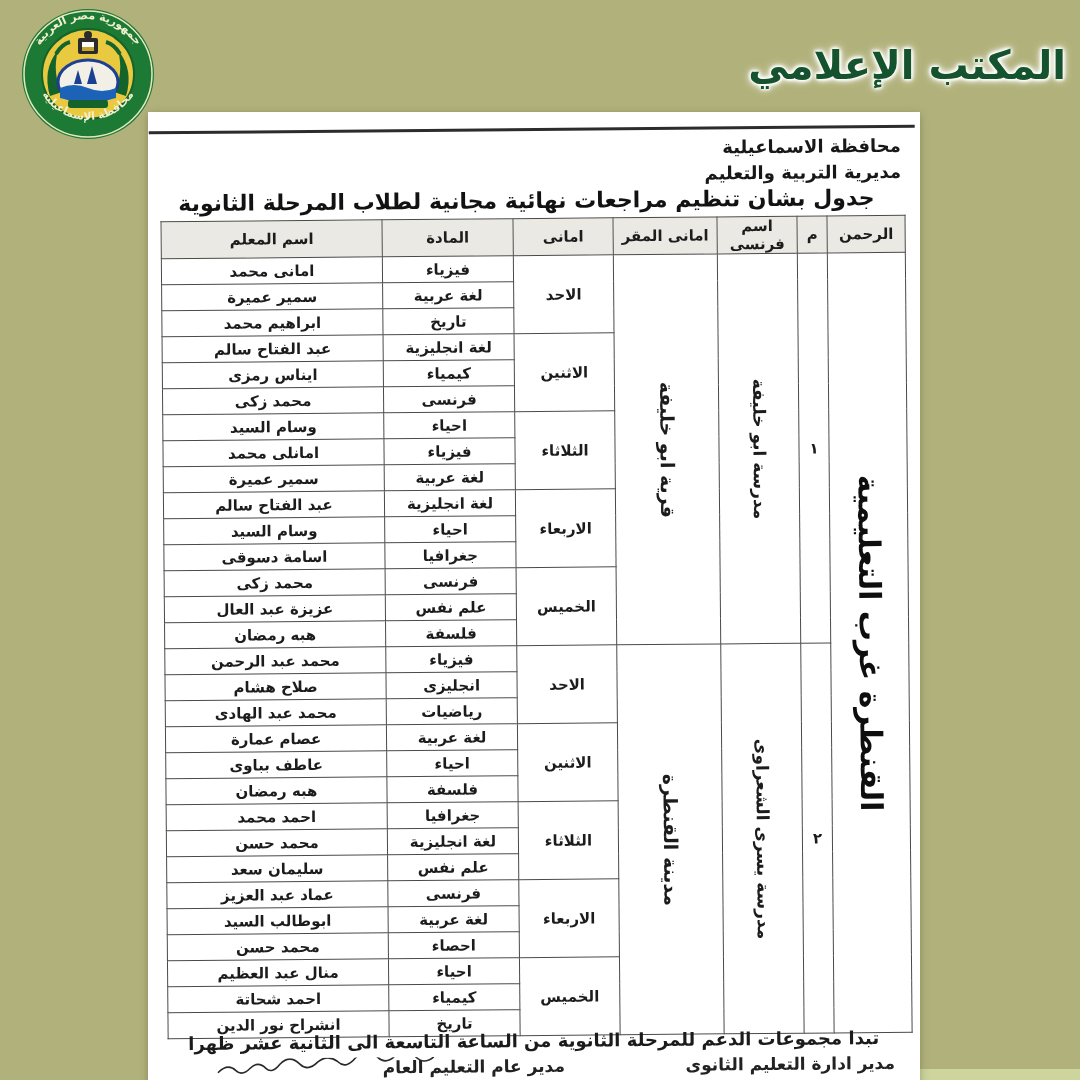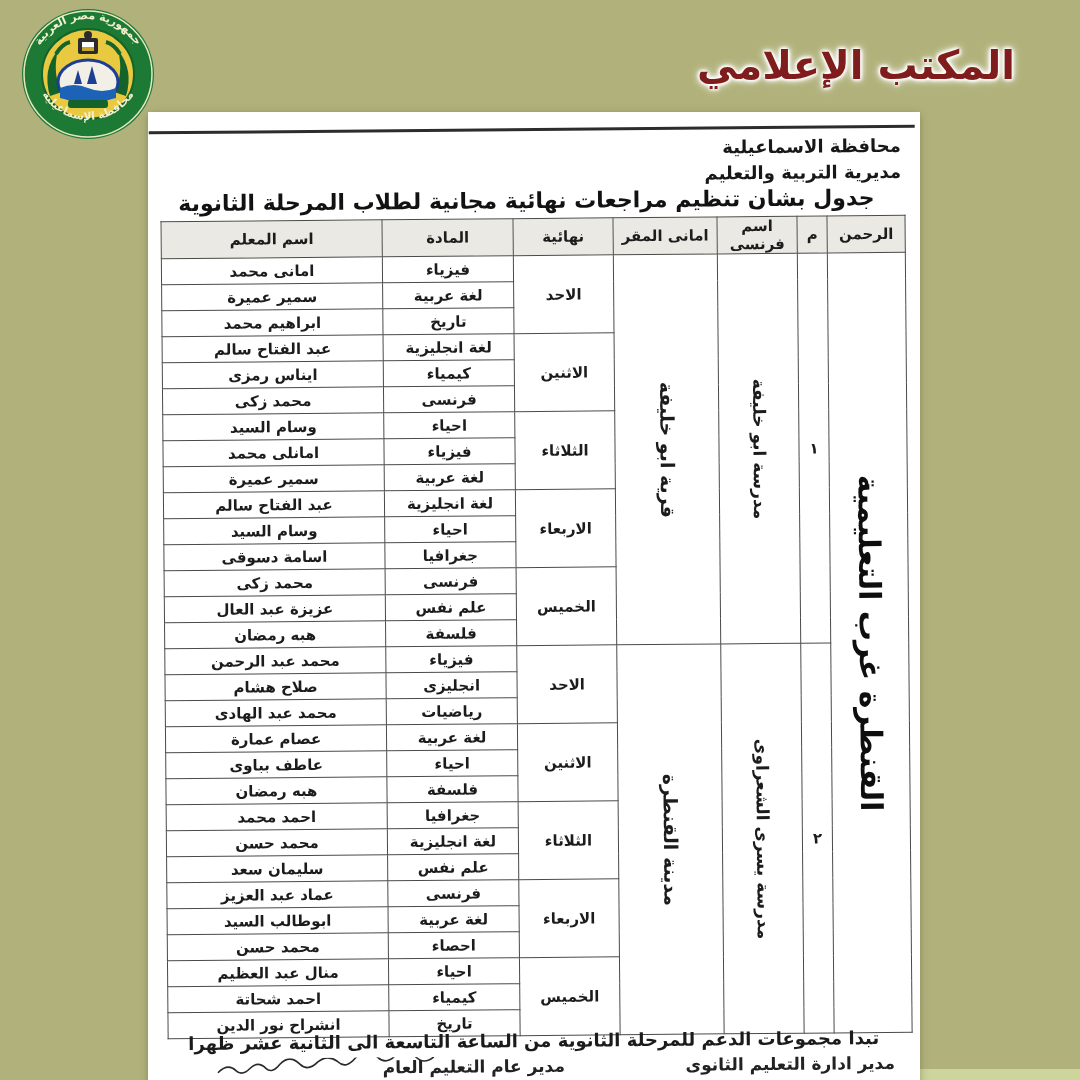--- a/index.html
+++ b/index.html
@@ -4,22 +4,22 @@
 <style>
   html,body{margin:0;padding:0;}
   body{
     width:1080px;height:1080px;position:relative;overflow:hidden;
     background:#b1b27b;
     font-family:"DejaVu Sans",sans-serif;
   }
   .stage{position:absolute;inset:0;}
   
   .media-office{
-    position:absolute;top:42px;right:14px;width:420px;text-align:center;
-    direction:rtl;font-size:40px;font-weight:bold;color:#7f1d1d;
+    position:absolute;top:42px;right:14px;width:420px;text-align:right;
+    direction:rtl;font-size:40px;font-weight:bold;color:#14532d;
     text-shadow:0 0 4px #fff,0 0 7px #fff,0 0 10px #fff,1px 1px 3px #fff,-1px -1px 3px #fff;
   }
   
   .logo{position:absolute;top:4px;left:16px;width:144px;height:140px;}
   
   .bottom-strip{position:absolute;left:150px;right:0;bottom:0;height:11px;background:#cdd49c;}
   
   .photo{
     position:absolute;left:148px;top:112px;width:772px;height:980px;
     background:#ffffff;overflow:hidden;direction:rtl;
@@ -125,21 +125,21 @@
             <col style="width:100px">
             <col style="width:131px">
             <col style="width:221px">
         </colgroup>
         <thead>
           <tr>
             <th>الرحمن</th>
             <th>م</th>
             <th>اسم فرنسى</th>
             <th>امانى المقر</th>
-            <th>نهائية</th>
+            <th>امانى</th>
             <th>المادة</th>
             <th>اسم المعلم</th>
           </tr>
         </thead>
         <tbody>
             <tr>
               <td class="vcell admin-cell" rowspan="30">
                 <span class="vtext">القنطرة غرب التعليمية</span>
               </td>
               <td class="num-cell" rowspan="15">١</td>

